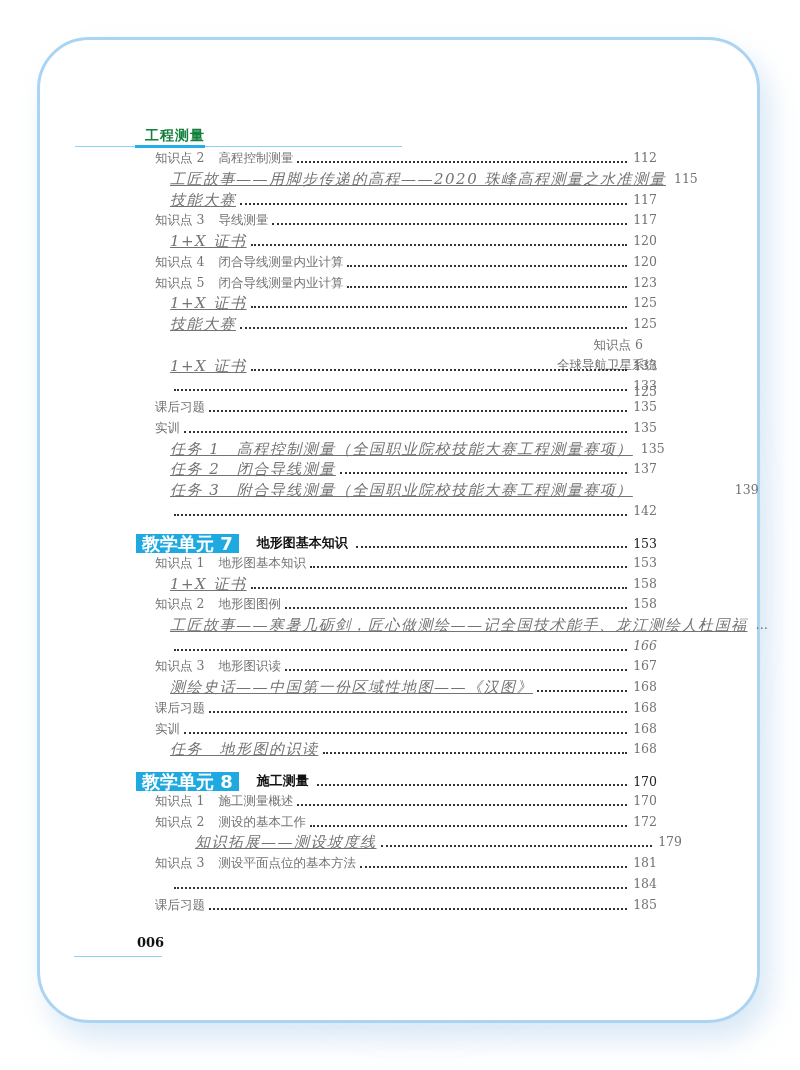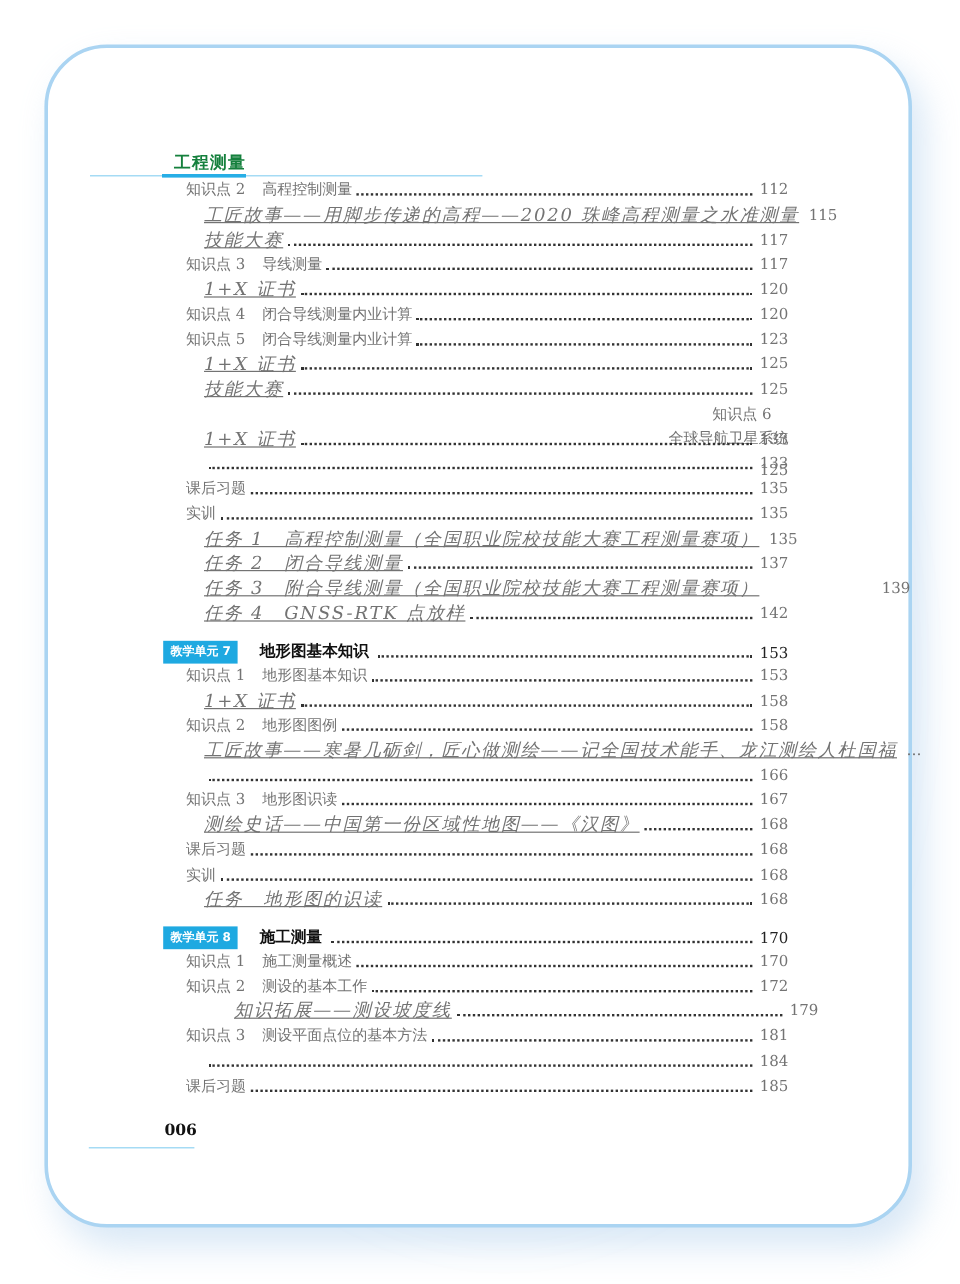--- a/index.html
+++ b/index.html
@@ -52,21 +52,21 @@
     border-bottom: 2px dotted #333; height: 1px;
   }
   .row .dots.none { border-bottom: none; }
   .row .page { width: 26px; text-align: right; font-size: 12.5px; }
   .unit {
     position: absolute; left: 136px; width: 521px; height: 20px;
     display: flex; align-items: center;
     font-family: "DejaVu Sans", "Liberation Sans", sans-serif;
   }
   .unit .badge {
-    background: #1ea9e1; color: #fff; font-size: 10px; font-weight: bold;
+    background: #1ea9e1; color: #fff; font-size: 18px; font-weight: bold;
     padding: 0 6px; height: 19px; line-height: 19px; margin-right: 18px;
   }
   .unit .utitle { font-size: 13px; font-weight: bold; color: #111; }
   .unit .dots { flex: 1; margin: 6px 4px 0 8px; border-bottom: 2px dotted #333; height: 1px; }
   .unit .page { width: 26px; text-align: right; font-family: "DejaVu Serif", serif; font-size: 12.5px; color: #222; }
   .folio {
     position: absolute; left: 137px; top: 935px;
     font-weight: bold; font-size: 13px; color: #111;
   }
   .folio-line {
@@ -168,21 +168,20 @@
       <span class="title">任务 2　闭合导线测量</span>
       <span class="dots"></span>
       <span class="page">137</span>
     </div>
     <div class="row l2" style="top: 480px; gap: 47px;">
       <span class="title">任务 3　附合导线测量（全国职业院校技能大赛工程测量赛项）</span>
       <span class="dots"></span>
       <span class="page">139</span>
     </div>
     <div class="row l2" style="top: 501px;">
-      <span class="title">任务 4　GNSS-RTK 点放样</span>
       <span class="dots"></span>
       <span class="page">142</span>
     </div>
     <div class="unit" style="top: 533px;">
       <span class="badge">教学单元 7</span>
       <span class="utitle">地形图基本知识</span>
       <span class="dots"></span>
       <span class="page">153</span>
     </div>
     <div class="row" style="top: 553px;">
@@ -200,21 +199,21 @@
       <span class="label">知识点 2</span>
       <span class="title">地形图图例</span>
       <span class="dots"></span>
       <span class="page">158</span>
     </div>
     <div class="row l2" style="top: 615px;">
       <span class="title">工匠故事——寒暑几砺剑，匠心做测绘——记全国技术能手、龙江测绘人杜国福</span>
       <span class="dots none"></span>
       <span class="page">…</span>
     </div>
-    <div class="row l2" style="top: 636px;">
+    <div class="row l2" style="top: 636px; font-style: italic;">
       <span class="title"></span>
       <span class="dots"></span>
       <span class="page">166</span>
     </div>
     <div class="row" style="top: 656px;">
       <span class="label">知识点 3</span>
       <span class="title">地形图识读</span>
       <span class="dots"></span>
       <span class="page">167</span>
     </div>

